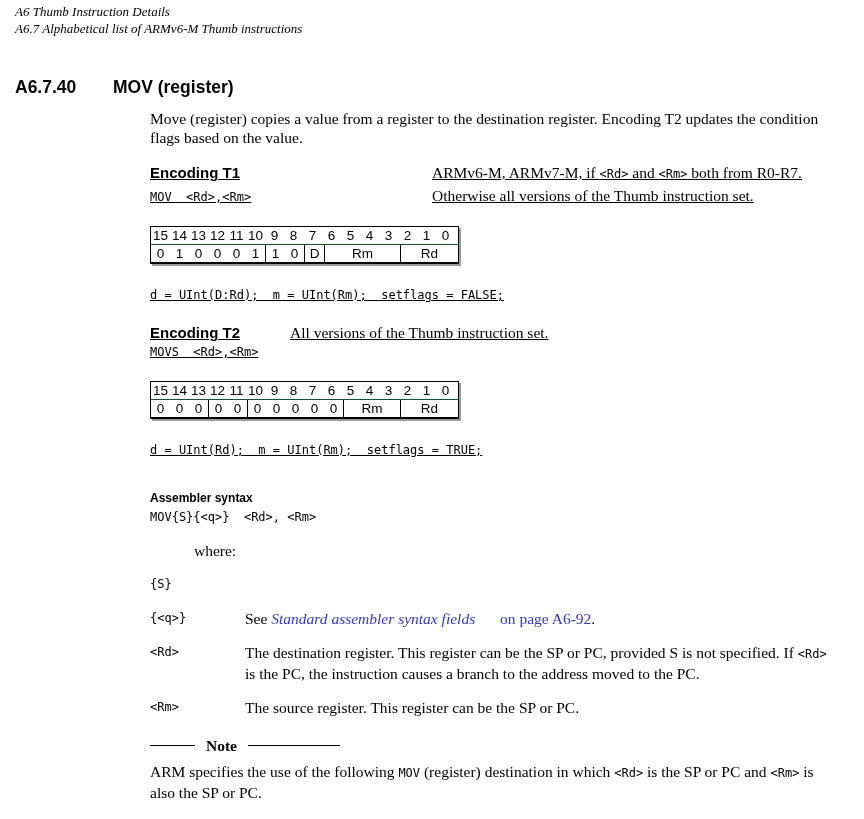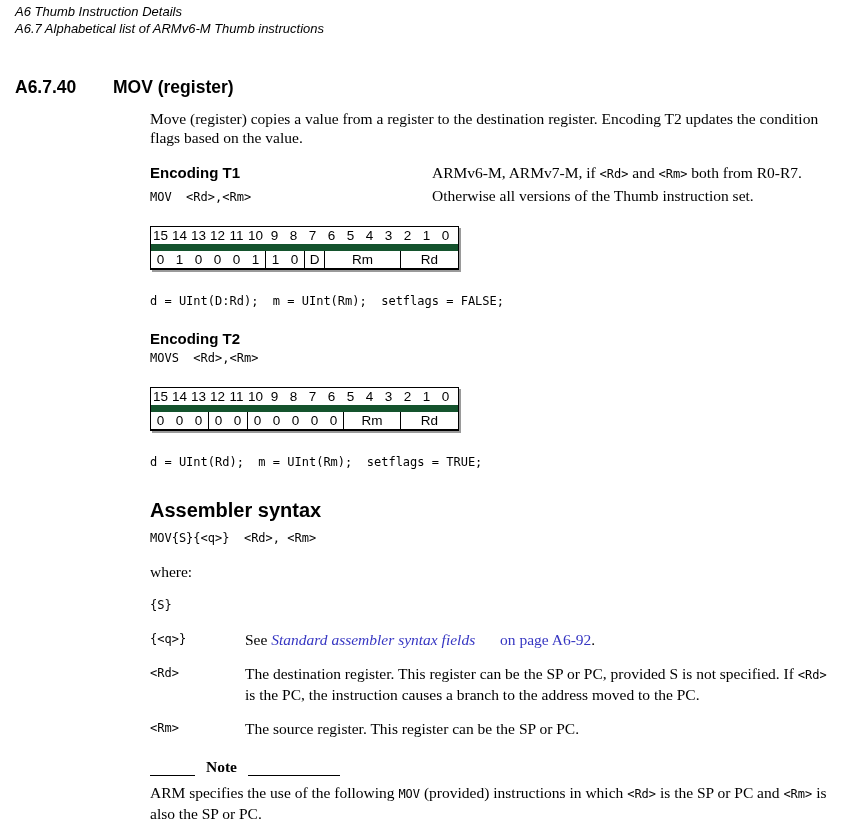--- a/index.html
+++ b/index.html
@@ -1,63 +1,63 @@
 <!DOCTYPE html>
 <html style="--link: #3636c2;"><head>
 <meta charset="utf-8">
 <style>
   * { margin:0; padding:0; box-sizing:border-box; }
   html,body { width:864px; height:819px; background:#fff; color:#000; overflow:hidden; }
   body { font-family:"Liberation Serif", serif; font-size:15.5px; line-height:19px; padding:3px 0 0 15px; }
 
-  .breadcrumb { font-family:Liberation Sans, sans-serif; font-style:italic; font-size:13px; line-height:17px; }
+  .breadcrumb { font-family:Liberation Serif, serif; font-style:italic; font-size:13px; line-height:17px; }
 
   .section-heading { margin-top:40px; display:flex; align-items:flex-end;
     font-family:"Liberation Sans", sans-serif; font-weight:bold; font-size:17.5px; line-height:20px; }
   .sec-num { width:98px; }
 
   .content { margin-left:135px; width:690px; }
 
   .intro { margin-top:12px; width:684px; }
 
-  .enc-block { margin-top:15px; }
+  .enc-block { margin-top:15px;text-decoration:underline; }
   .enc-row { display:flex; align-items:baseline; line-height:21px; }
   .enc-label { font-family:"Liberation Sans", sans-serif; font-weight:bold; font-size:15px; }
   .enc-col-0 .enc-col { width:282px; flex:0 0 282px; }
   .enc-col-1 .enc-col { width:140px; flex:0 0 140px; }
   .cond { flex:1; }
 
   .mono, .seg-1 { font-family:"DejaVu Sans Mono", monospace; font-size:12px; white-space:pre; }
   .mono { line-height:19px; }
 
   .bittable { display:inline-block; margin-top:19px; border:1px solid #000; border-bottom-width:2px;
     box-shadow:2px 2px 0 #9a9a9a; font-family:"Liberation Sans", sans-serif; font-size:13.5px; background:#fff; }
-  .bits-header { display:flex; border-bottom:7px solid #14532d; }
+  .bits-header { display:flex; border-bottom:1px solid #14532d; }
   .bits-header .bit { border:none; }
   .bit { display:inline-block; width:19px; line-height:17px; text-align:center; }
   .bits-values { display:flex; }
   .field { display:flex; border-right:1px solid #000; }
   .field:last-child { border-right:none; }
   .field.named { display:block; text-align:center; line-height:17px; }
 
   .pseudocode { margin-top:22px; }
 
-  .asm-heading { margin-top:28px; font-family:"Liberation Sans", sans-serif; font-weight:bold; font-size:20px; line-height:20px; }
-  .asm-syntax { margin-top:9px; }
-  .where { margin-top:14px; }
+  .asm-heading { margin-top:28px; font-family:"Liberation Sans", sans-serif; font-weight:bold; font-size:12px; line-height:20px; }
+  .asm-syntax { margin-top:0; }
+  .where { margin-top:14px;margin-left:44px; }
 
   .def-row { display:flex; margin-top:15px; }
   .def-term { flex:0 0 95px; }
   .def-desc { flex:1; width:589px; }
 
   .seg-2 { color:var(--link,#3636c2); font-style:italic; }
   .seg-3 { color:var(--link,#3636c2);margin-left:21px; }
 
   .note-block { margin-top:19px; }
-  .note-header { display:flex; align-items:flex-end; }
+  .note-header { display:flex; align-items:center; }
   .rule { border-top:1.5px solid #000; height:0; }
   .rule-left { width:45px; margin-right:11px; }
   .rule-right { width:92px; margin-left:11px; }
   .note-label { font-weight:bold; font-size:15.5px; }
   .note-text { margin-top:7px; width:684px; }
 </style>
 </head>
 <body>
 
 <div class="breadcrumb">
@@ -118,20 +118,21 @@
           </div>
           <div class="field named" style="width: 76px;">Rm</div>
           <div class="field named" style="width: 57px;">Rd</div>
         </div></div>
     <div class="pseudocode mono">d = UInt(D:Rd);  m = UInt(Rm);  setflags = FALSE;</div>
   </div>
 
   <div class="enc-block enc-col-1" style="margin-top:17px;">
     <div class="enc-row">
       <span class="enc-col enc-label">Encoding T2</span>
+      <span class="cond"><span class="seg-0">All versions of the Thumb instruction set.</span></span>
     </div>
     <div class="enc-row">
       <span class="enc-col mono">MOVS  &lt;Rd&gt;,&lt;Rm&gt;</span>
       <span class="cond"></span>
     </div>
     <div class="bittable"><div class="bits-header">
           <span class="bit">15</span>
           <span class="bit">14</span>
           <span class="bit">13</span>
           <span class="bit">12</span>
@@ -189,17 +190,17 @@
     <span class="def-term mono">&lt;Rm&gt;</span>
     <span class="def-desc"><span class="seg-0">The source register. This register can be the SP or PC.</span></span>
   </div>
 
   <div class="note-block">
     <div class="note-header">
       <span class="rule rule-left"></span>
       <span class="note-label">Note</span>
       <span class="rule rule-right"></span>
     </div>
-    <div class="note-text"><span class="seg-0">ARM specifies the use of the following </span><span class="seg-1">MOV</span><span class="seg-0"> (provided) instructions in which </span><span class="seg-1">&lt;Rd&gt;</span><span class="seg-0"> is the SP or PC and </span><span class="seg-1">&lt;Rm&gt;</span><span class="seg-0"> is also the SP or PC.</span></div>
+    <div class="note-text"><span class="seg-0">ARM specifies the use of the following </span><span class="seg-1">MOV</span><span class="seg-0"> (register) destination in which </span><span class="seg-1">&lt;Rd&gt;</span><span class="seg-0"> is the SP or PC and </span><span class="seg-1">&lt;Rm&gt;</span><span class="seg-0"> is also the SP or PC.</span></div>
 
   </div>
 
 </div>
 
 </body></html>

